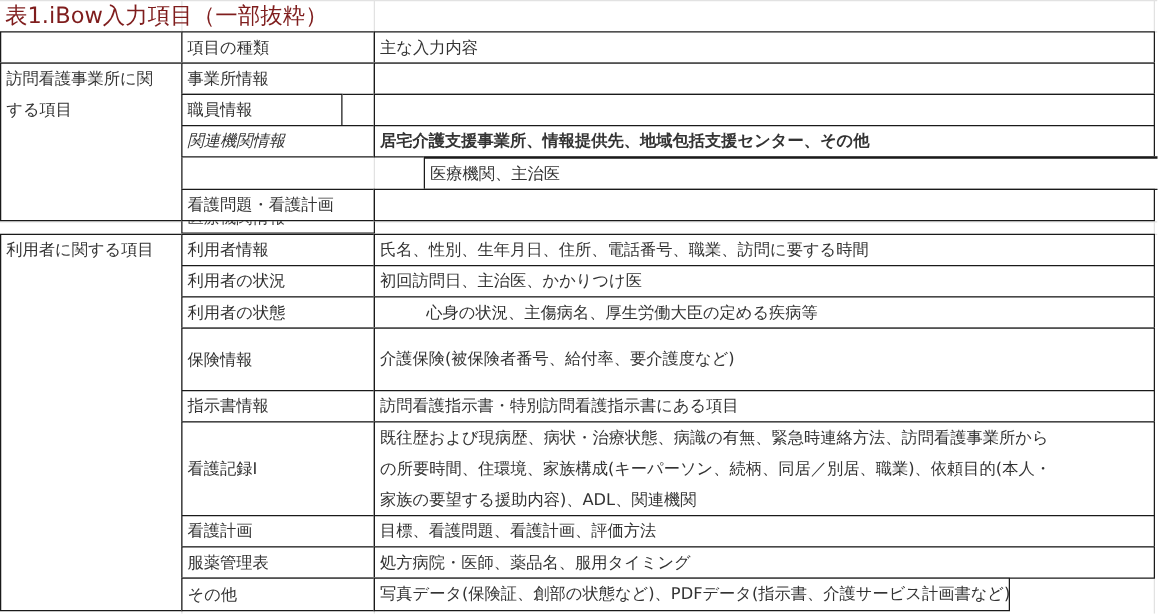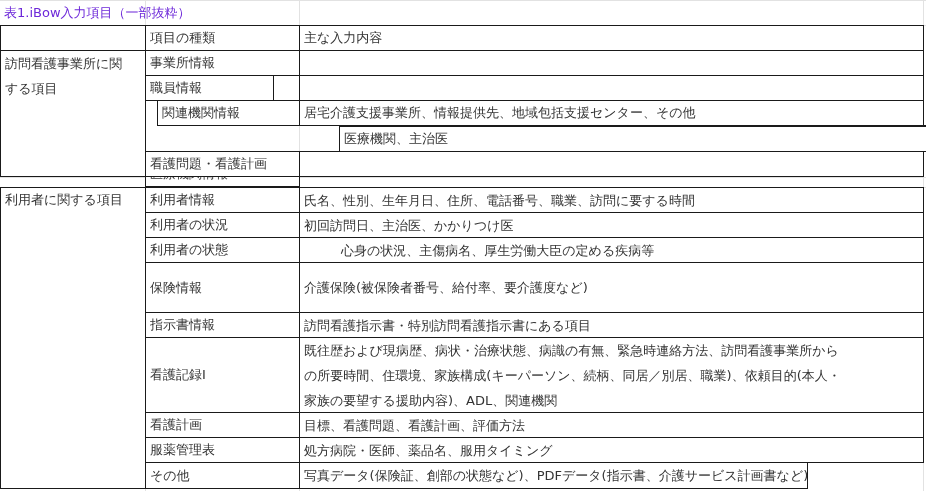--- a/index.html
+++ b/index.html
@@ -13,21 +13,21 @@
     .gl-v { position: absolute; top: 0; width: 1px; height: 491px; background: #e2e2e2; }
     .gl-h { position: absolute; left: 0; width: 926px; height: 1px; background: #e2e2e2; }
     .cell {
       position: absolute; box-sizing: border-box; padding-left: 4px;
       display: flex; align-items: center; white-space: nowrap; background: #fff;
     }
     .multi { flex-direction: column; align-items: flex-start; justify-content: center; }
     .multi span { display: block; line-height: 25px; }
     .top { align-items: flex-start; }
     .b { border: 1px solid #1a1a1a; }
-    .title { position: absolute; left: 4px; top: 0; height: 25px; line-height: 25px; font-size: 13px; color: #6d28d9; }
+    .title { position: absolute; left: 4px; top: 0; height: 25px; line-height: 25px; font-size: 18px; color: #7f1d1d; }
     .thick { border-top: 2px solid #1a1a1a; }
   </style>
 </head>
 <body>
 
 <div class="grid-bg">
   <div class="gl-v" style="left:145px"></div>
   <div class="gl-v" style="left:299px"></div>
   <div class="gl-v" style="left:923px"></div>
   <div class="gl-h" style="top:0px"></div>
@@ -47,22 +47,22 @@
     <span>訪問看護事業所に関</span>
     <span>する項目</span>
   </div>
 
   <div class="cell b" style="left:145px;top:50px;width:155px;height:26px;">事業所情報</div>
   <div class="cell b" style="left:299px;top:50px;width:625px;height:26px;"></div>
 
   <div class="cell b" style="left:145px;top:75px;width:129px;height:26px;">職員情報</div>
   <div class="cell b" style="left:299px;top:75px;width:625px;height:26px;"></div>
 
-  <div class="cell b" style="left:157px;top:100px;width:155px;height:26px;">関連機関情報</div>
-  <div class="cell b" style="left:299px;top:100px;width:625px;height:26px;">居宅介護支援事業所、情報提供先、地域包括支援センター、その他</div>
+  <div class="cell b" style="left:145px;top:100px;width:155px;height:26px;font-style:italic;">関連機関情報</div>
+  <div class="cell b" style="left:299px;top:100px;width:625px;height:26px;font-weight:bold;">居宅介護支援事業所、情報提供先、地域包括支援センター、その他</div>
 
   <div class="cell b thick" style="left:145px;top:125px;width:155px;height:27px;margin-top:35px;">医療機関情報</div>
   <div class="cell b thick" style="left:299px;top:125px;width:625px;height:27px;margin-left:40px;">医療機関、主治医</div>
 
   <div class="cell b" style="left:145px;top:151px;width:155px;height:26px;">看護問題・看護計画</div>
   <div class="cell b" style="left:299px;top:151px;width:625px;height:26px;"></div>
 </div>
 
 <div>
   <div class="cell b top" style="left:0;top:187px;width:146px;height:302px;padding-top:3px;">利用者に関する項目</div>

